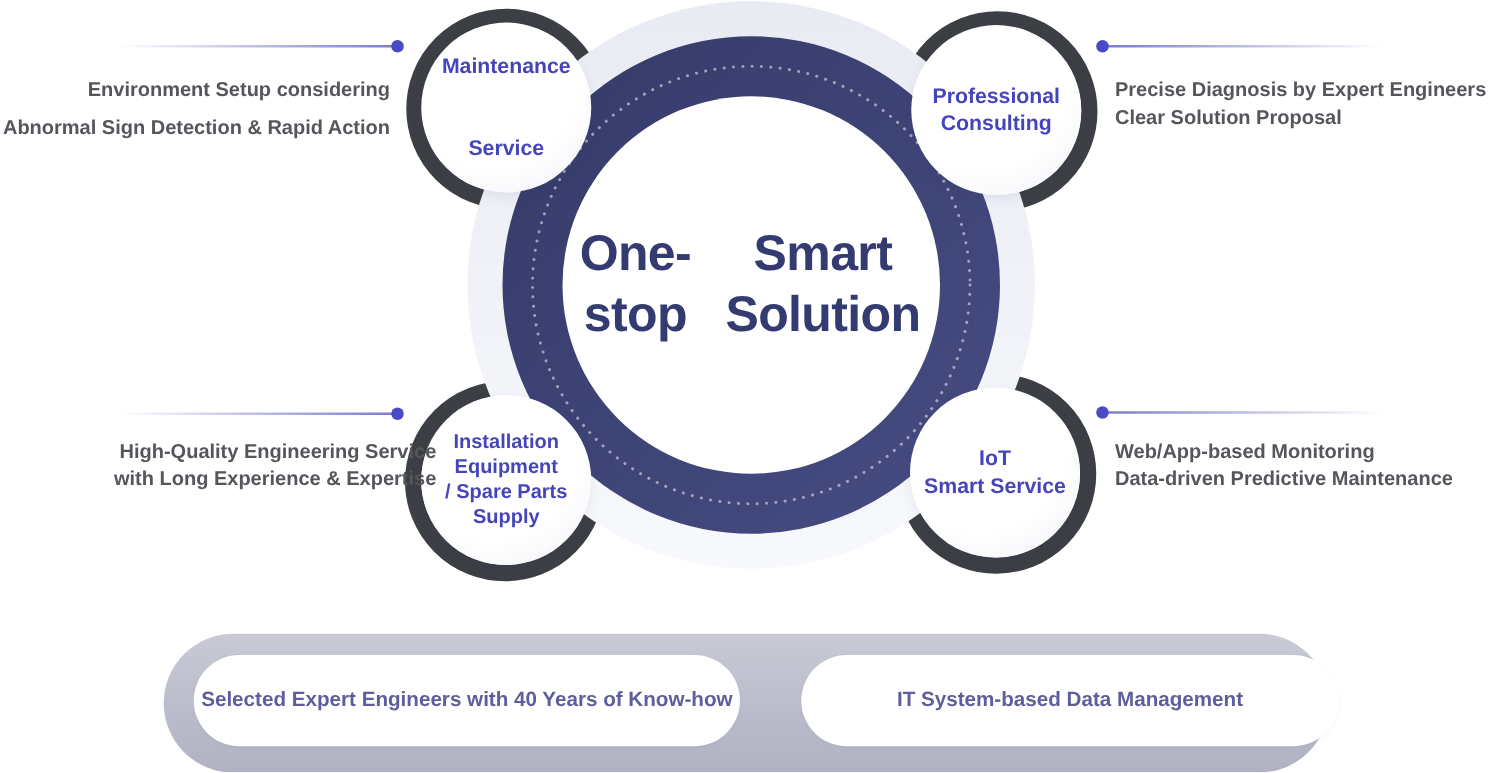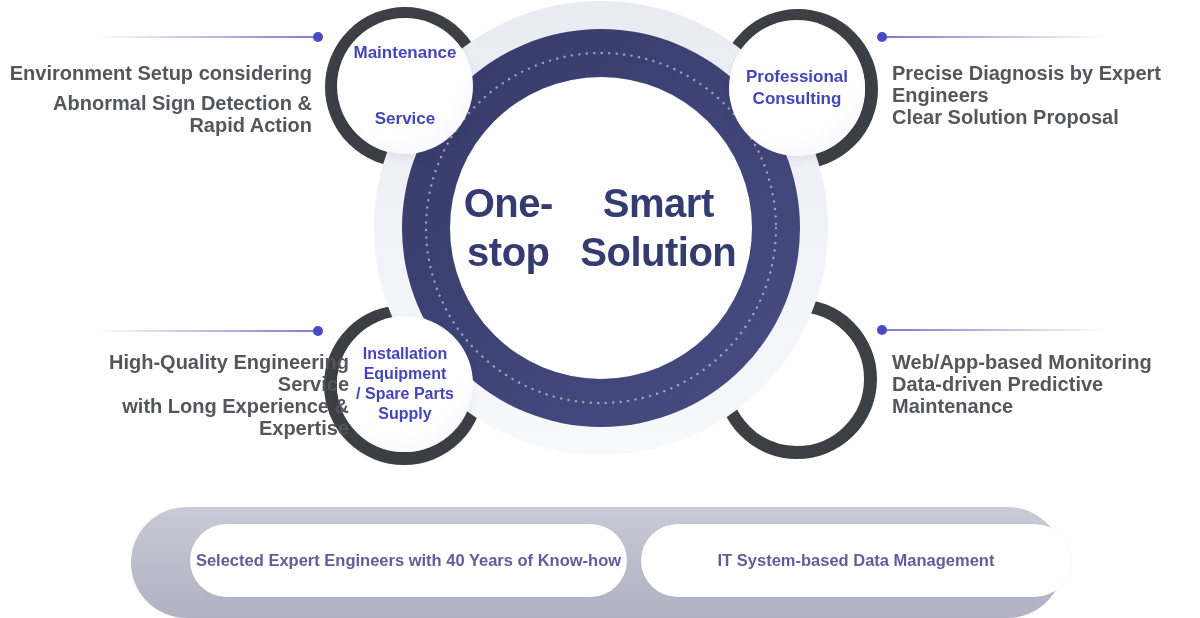--- a/index.html
+++ b/index.html
@@ -40,21 +40,21 @@
   .cl-tr{left:886px;top:36px;}
   .cl-bl{left:95px;top:330px;}
   .cl-br{left:886px;top:329px;}
   .cdot{position:absolute;width:10px;height:10px;border-radius:50%;background:#4a4ac4;}
   .cd-tl{left:313px;top:32px;}
   .cd-tr{left:877px;top:32px;}
   .cd-bl{left:313px;top:326px;}
   .cd-br{left:877px;top:325px;}
 
   
-  .note{position:absolute;color:#54565c;font-size:20px;line-height:22px;font-weight:600;}
+  .note{position:absolute;color:#54565c;font-size:16px;line-height:22px;font-weight:600;}
   .note span{display:block;}
   .note .gap-above{margin-top:8px;}
   .note.tl{left:0;top:62px;width:312px;text-align:right;}
   .note.tr{left:892px;top:62px;width:310px;text-align:left;}
   .note.bl{left:0;top:351px;width:312px;text-align:right;margin-left:37px;}
   .note.br{left:892px;top:351px;width:310px;text-align:left;}
 
   
   .footer{
     position:absolute;left:141px;top:510px;width:910px;height:102px;border-radius:51px;
@@ -63,21 +63,21 @@
   .footer::before{
     content:"";position:absolute;left:-10px;right:-12px;top:-3px;bottom:-6px;
     border-radius:57px;background:linear-gradient(180deg,#c9cad6,#b0b1c2);z-index:-1;
   }
   .pill{
     position:absolute;top:14px;height:73px;border-radius:37px;background:#ffffff;
     display:flex;align-items:center;justify-content:center;text-align:center;
     color:#5e5e9c;font-size:16.5px;font-weight:600;
     box-shadow:0 1px 3px rgba(80,80,120,0.06);
   }
-  .pill.left{left:14px;width:437px;margin-left:35px;}
+  .pill.left{left:14px;width:437px;}
   .pill.right{left:500px;width:430px;}
 </style>
 </head>
 <body>
 
 <div class="stage">
 
   <svg class="bg" width="1200" height="618" viewBox="0 0 1200 618">
     <defs>
       <linearGradient id="gNavy" x1="0" y1="0" x2="1" y2="1">
@@ -116,20 +116,24 @@
   <div class="sat professional">
     <span>Professional</span>
     <span>Consulting</span>
   </div>
   <div class="sat installation">
     <span>Installation</span>
     <span>Equipment</span>
     <span>/ Spare Parts</span>
     <span>Supply</span>
   </div>
+  <div class="sat iot">
+    <span>IoT</span>
+    <span>Smart Service</span>
+  </div>
 
   <div class="cline from-left cl-tl"></div>
   <div class="cdot cd-tl"></div>
   <div class="cline from-right cl-tr"></div>
   <div class="cdot cd-tr"></div>
   <div class="cline from-left cl-bl"></div>
   <div class="cdot cd-bl"></div>
   <div class="cline from-right cl-br"></div>
   <div class="cdot cd-br"></div>
 

